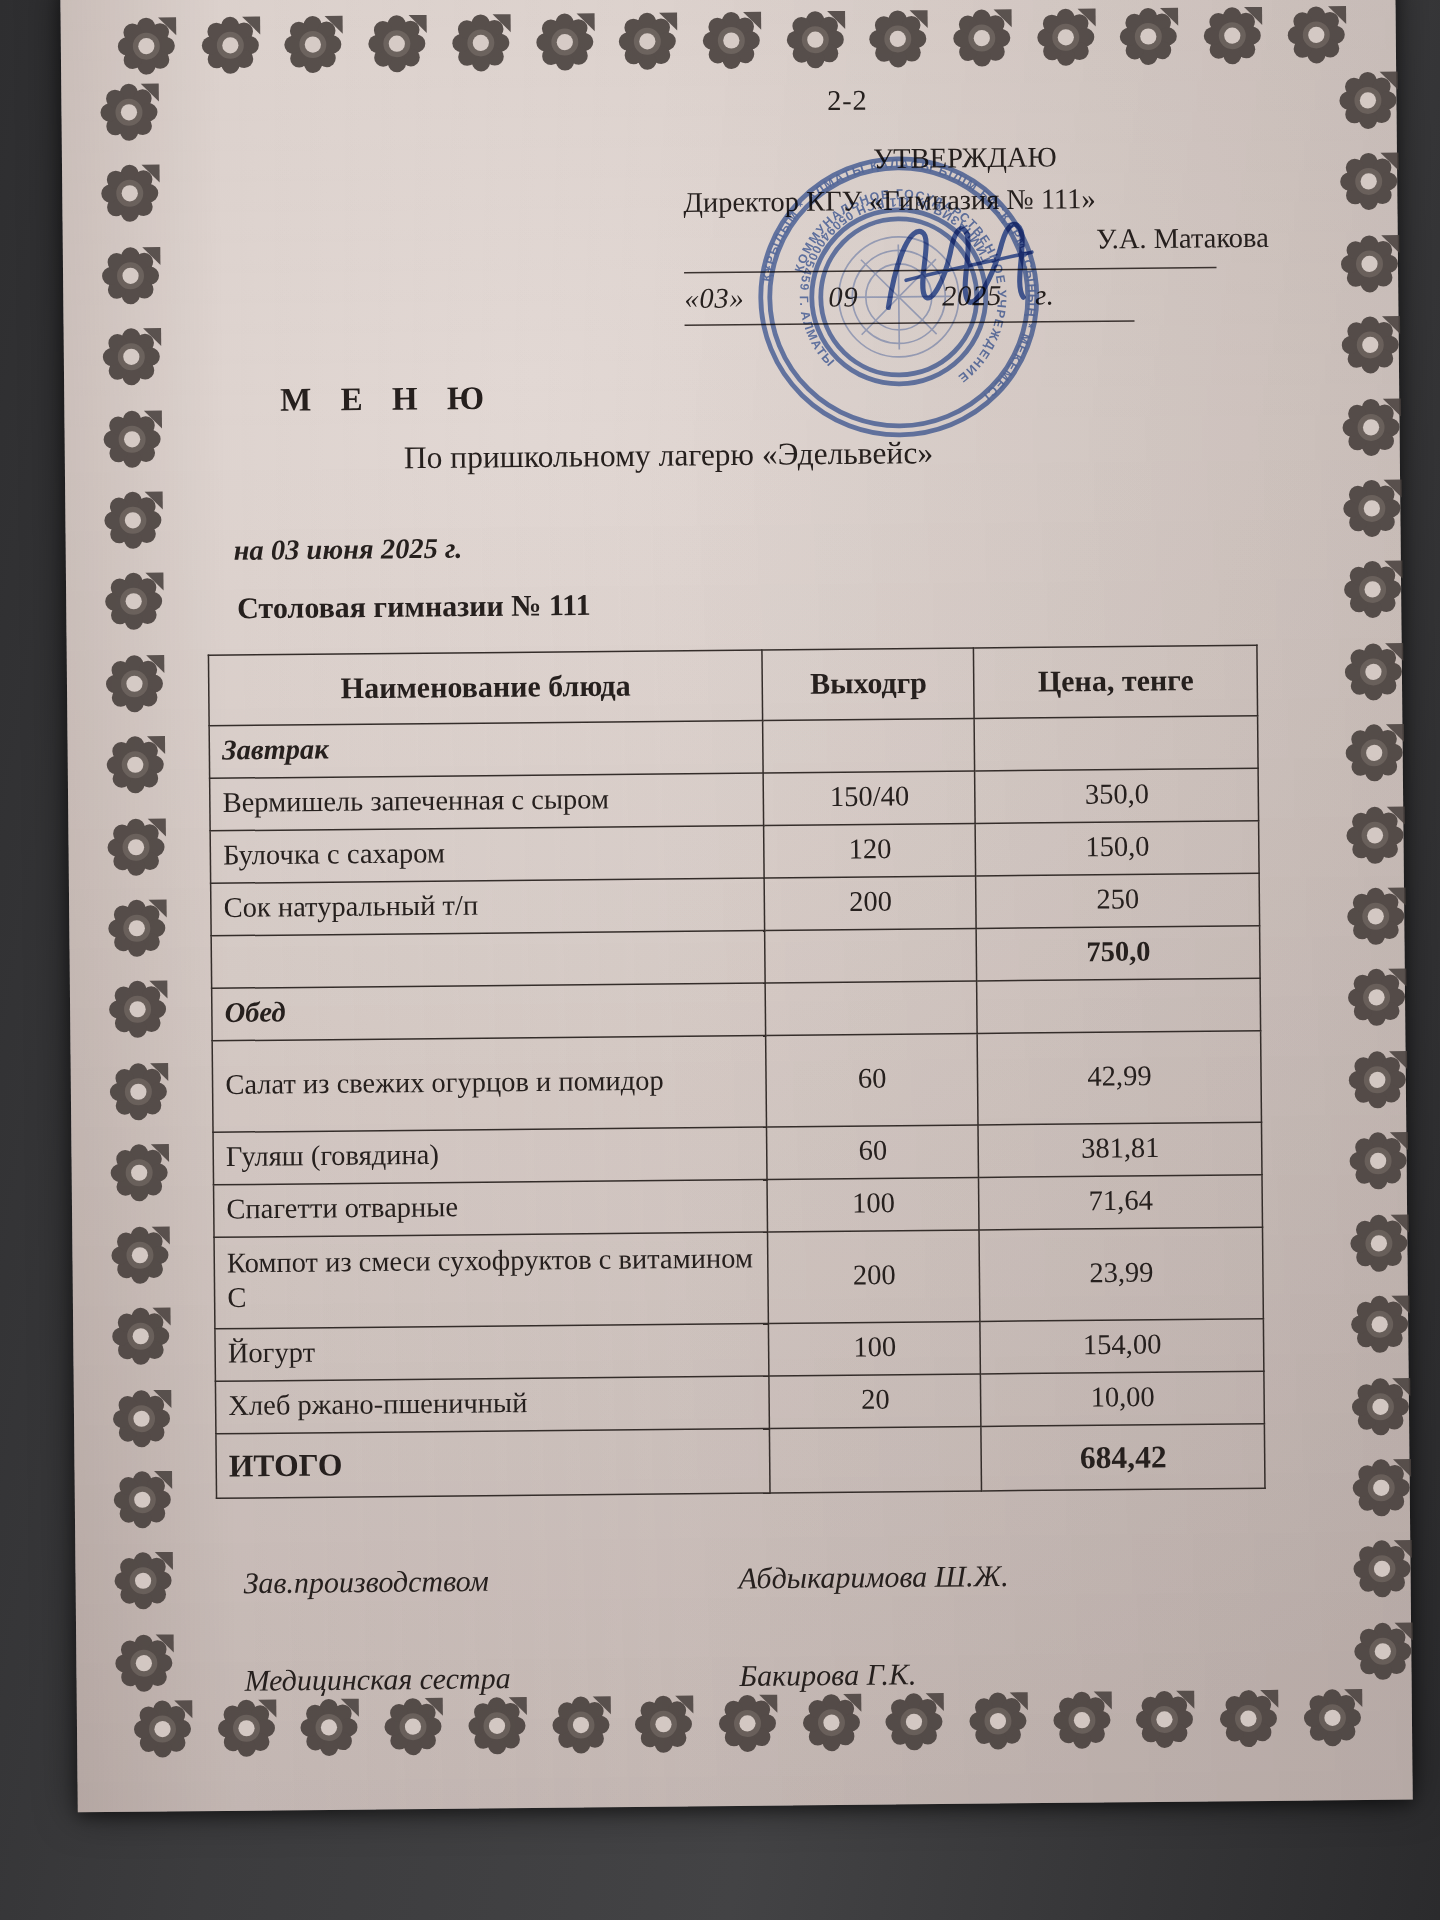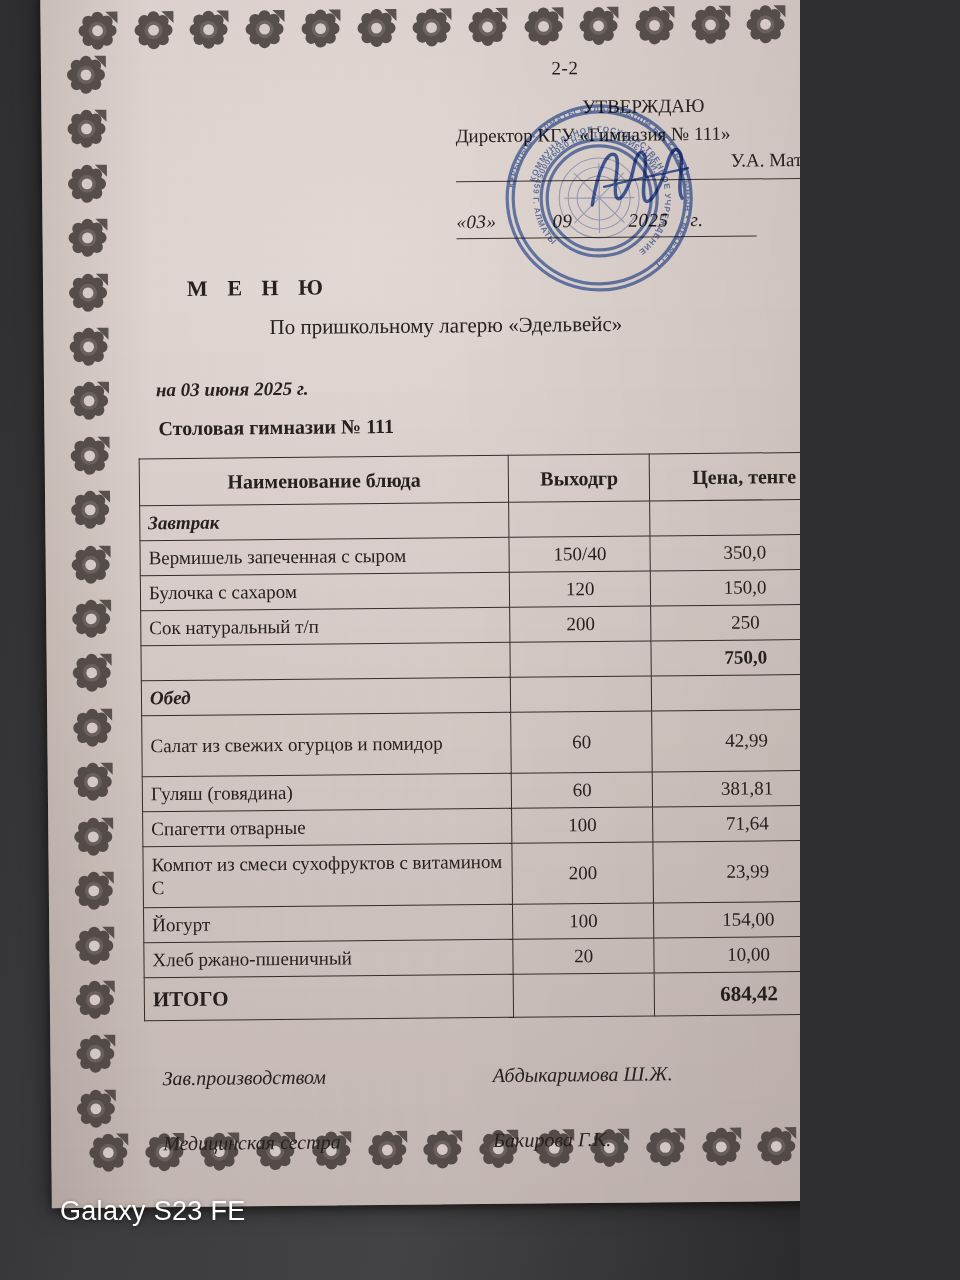--- a/index.html
+++ b/index.html
@@ -3,21 +3,21 @@
 <meta charset="utf-8">
 <title>Menu Document Photo</title>
 <style>
   html, body {
     margin: 0;
     padding: 0;
     background: #2f2f31;
   }
   #stage {
     position: relative;
-    width: 800px;
+    width: 960px;
     height: 1280px;
     overflow: hidden;
     background: #3a3a3c;
     font-family: "Liberation Serif", serif;
   }
   
   #desk {
     position: absolute;
     inset: 0;
     background:
@@ -104,21 +104,21 @@
     margin: 3px 0 4px 0;
     width: 355px;
   }
   .date-line {
     font-style: italic;
     font-size: 19px;
     letter-spacing: 0.5px;
     position: relative;
   }
   .date-line span { display: inline-block; }
-  .d-q1 { width: 62px; margin-top: 22px; }
+  .d-q1 { width: 62px; }
   .d-m  { width: 88px; text-align: center; }
   .d-y  { width: 84px; text-align: center; font-style: italic; }
   .rule2 {
     border-bottom: 1.3px solid #3b3330;
     height: 1px;
     width: 300px;
     margin-top: 2px;
   }
 
   .menu-word {
@@ -2060,14 +2060,13 @@
 
     <svg id="sign-scribble" viewBox="0 0 120 90">
       <g fill="none" stroke="#2d50a8" stroke-width="3.4" stroke-linecap="round" stroke-linejoin="round">
         <path d="M10 70 C 16 34, 26 16, 33 20 C 40 24, 30 52, 34 62 C 38 70, 48 52, 52 32 C 55 18, 60 14, 63 22 C 66 32, 58 58, 63 66 C 68 72, 80 50, 86 28 C 90 14, 96 12, 99 20 C 102 30, 94 56, 100 64"></path>
         <path d="M22 52 C 45 46, 78 40, 106 34" stroke-width="2.4"></path>
       </g>
     </svg>
 
   </div>
 
-  <div id="watermark">Galaxy S23 FE</div>
 </div>
 
 </body></html>

